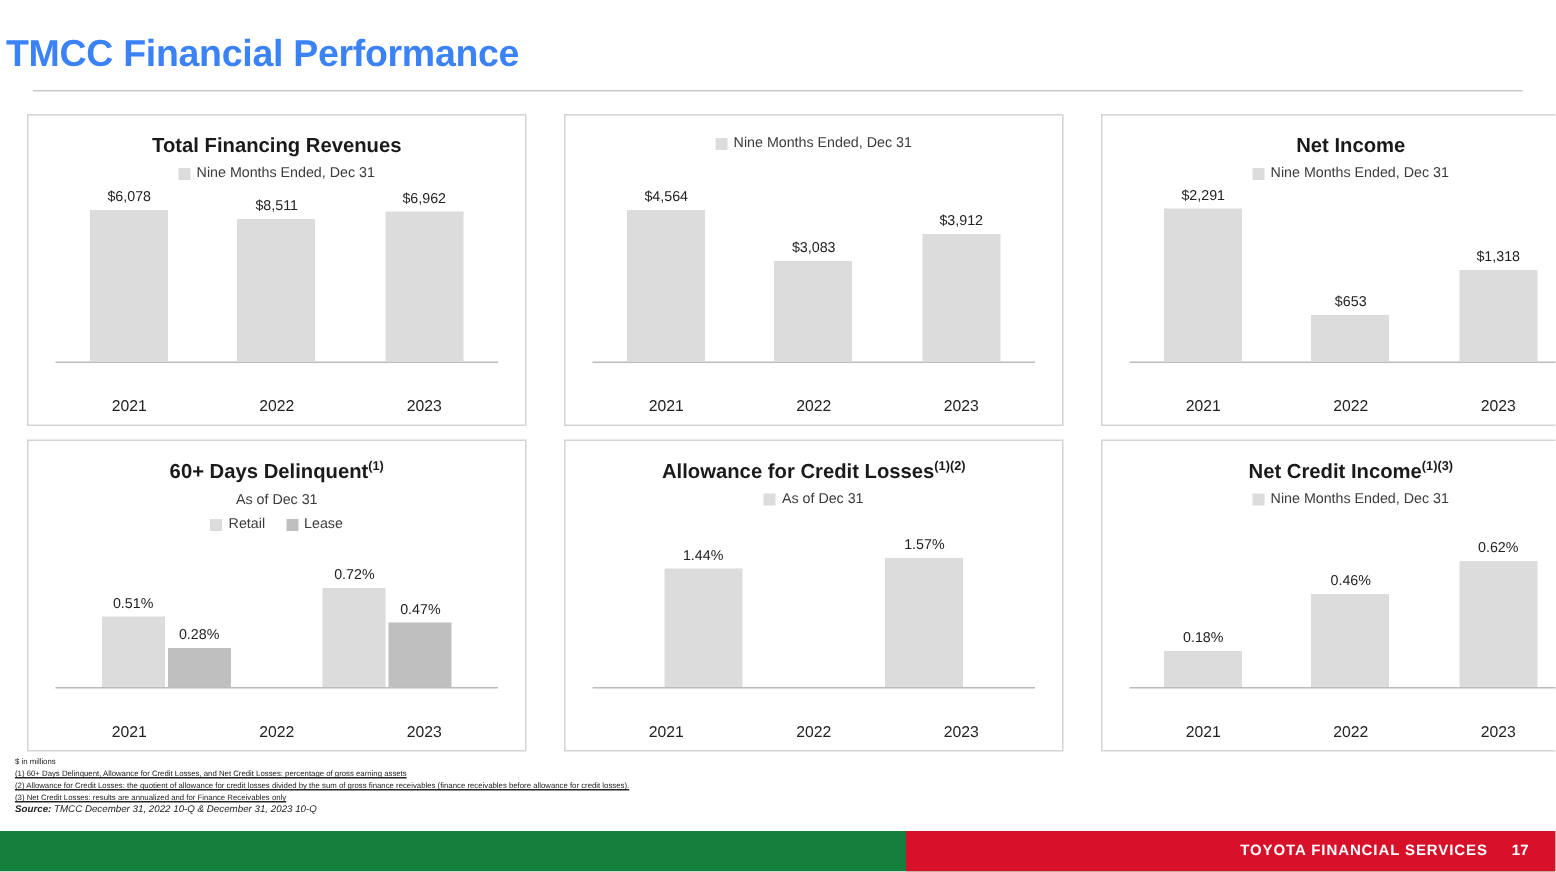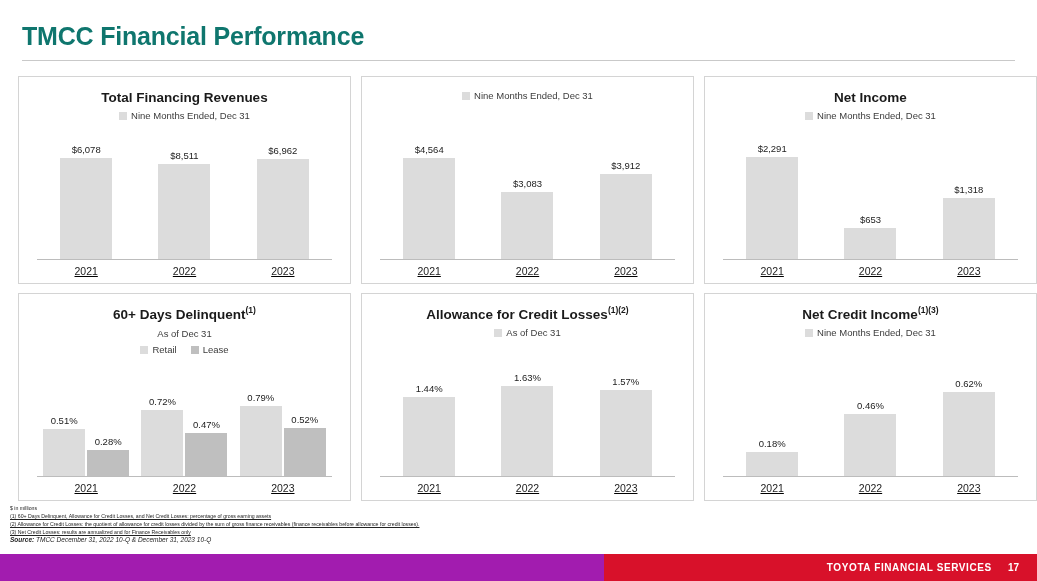--- a/index.html
+++ b/index.html
@@ -13,45 +13,45 @@
     font-family: "Liberation Sans", sans-serif;
     overflow: hidden;
     position: relative;
   }
   .slide {
     position: absolute;
     inset: 0;
   }
   .page-title {
     position: absolute;
-    left: 22px;
+    left: 4px;
     top: 22px;
     font-size: 25px;
     font-weight: bold;
-    color: #0f766e;
+    color: #3b82f6;
     letter-spacing: -0.2px;
   }
   .title-rule {
     position: absolute;
     left: 22px;
     top: 60px;
     width: 993px;
     height: 1px;
     background: #c9c9c9;
   }
   .grid {
     position: absolute;
     left: 18px;
     top: 76px;
     width: 999px;
     height: 477px;
     display: grid;
     grid-template-columns: 333px 333px 333px;
     grid-template-rows: 208px 208px;
-    gap: 9px 10px;
+    gap: 9px 25px;
   }
   .panel {
     border: 1px solid #d4d4d4;
     background: #ffffff;
     position: relative;
     box-sizing: border-box;
     padding: 8px 10px 6px 10px;
     overflow: hidden;
   }
   .panel-title {
@@ -131,22 +131,21 @@
   }
   .bar.dual {
     width: 42px;
   }
   .bar.lease {
     background: #bfbfbf;
   }
   .axis-labels {
     display: flex;
     justify-content: flex-start;
-    margin-top: 5px;
-    text-decoration: underline;
+    margin-top: 23px;
   }
   .axis-label {
     flex: 1;
     text-align: center;
     font-size: 10.5px;
     color: #222;
   }
   .footnotes {
     position: absolute;
     left: 10px;
@@ -171,21 +170,21 @@
   }
   .source-line .src-text {
     font-style: italic;
   }
   .footer-bar {
     position: absolute;
     left: 0;
     right: 0;
     bottom: 0;
     height: 27px;
-    background: #a21caf;
+    background: #15803d;
   }
   .footer-red {
     position: absolute;
     left: 604px;
     bottom: 0;
     width: 433px;
     height: 27px;
     background: #d8112a;
     display: flex;
     align-items: center;
@@ -360,30 +359,20 @@
           <div class="bar-group">
             <div class="bar-wrap">
               <span class="bar-label">0.72%</span>
               <div class="bar dual" style="height:66px"></div>
             </div>
             <div class="bar-wrap">
               <span class="bar-label">0.47%</span>
               <div class="bar dual lease" style="height:43px"></div>
             </div>
           </div>
-          <div class="bar-group">
-            <div class="bar-wrap">
-              <span class="bar-label">0.79%</span>
-              <div class="bar dual" style="height:72px"></div>
-            </div>
-            <div class="bar-wrap">
-              <span class="bar-label">0.52%</span>
-              <div class="bar dual lease" style="height:48px"></div>
-            </div>
-          </div>
         </div>
         <div class="axis-labels">
           <div class="axis-label">2021</div>
           <div class="axis-label">2022</div>
           <div class="axis-label">2023</div>
         </div>
       </div>
     </div>
 
     <div class="panel">
@@ -395,26 +384,20 @@
           <span class="legend-swatch" style="background:#dcdcdc"></span>
           <span>As of Dec 31</span>
         </div>
       </div>
       <div class="plot">
         <div class="bars" style="height:105px">
           <div class="bar-group">
             <div class="bar-wrap">
               <span class="bar-label">1.44%</span>
               <div class="bar" style="height:79px"></div>
-            </div>
-          </div>
-          <div class="bar-group">
-            <div class="bar-wrap">
-              <span class="bar-label">1.63%</span>
-              <div class="bar" style="height:90px"></div>
             </div>
           </div>
           <div class="bar-group">
             <div class="bar-wrap">
               <span class="bar-label">1.57%</span>
               <div class="bar" style="height:86px"></div>
             </div>
           </div>
         </div>
         <div class="axis-labels">

